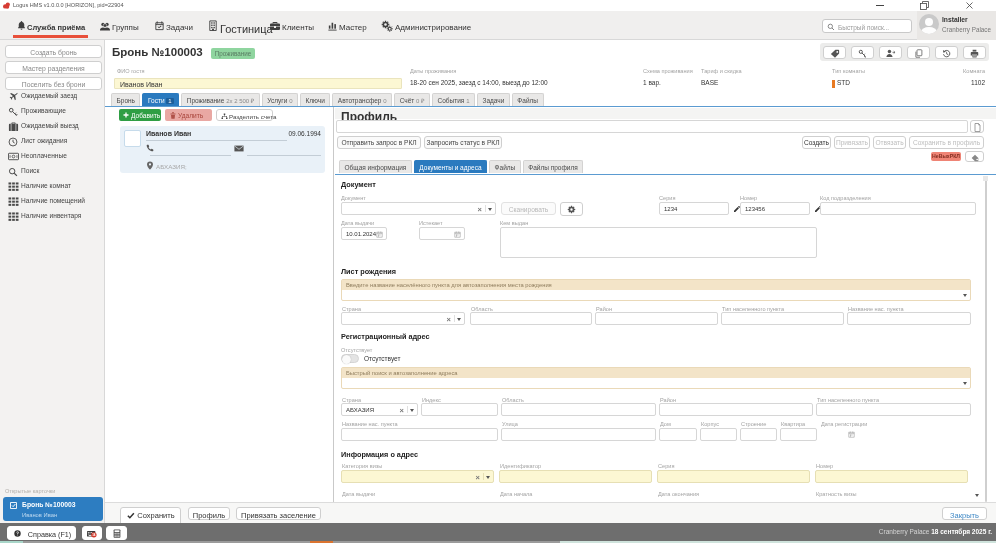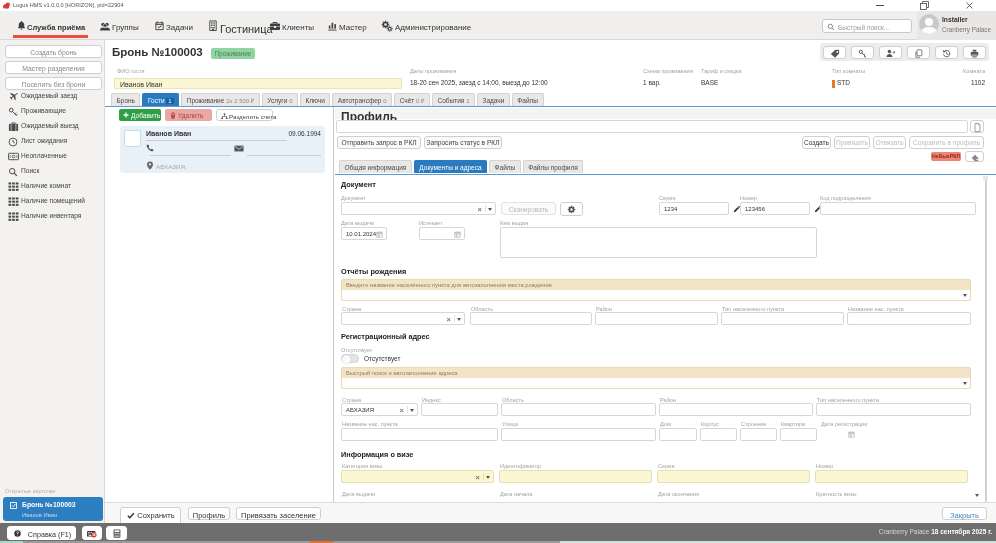--- a/index.html
+++ b/index.html
@@ -471,21 +471,21 @@
       <svg class="cal" width="7" height="7" viewBox="0 0 24 24">
         <g fill="none" stroke="#999" stroke-width="2">
           <rect x="3" y="4" width="18" height="17"></rect>
           <path d="M3 9h18M8 2v4M16 2v4"></path>
         </g>
         <path fill="#999" d="M7 12h3v3H7zM12 12h3v3h-3zM7 16h3v3H7z"></path>
       </svg>
     </div>
   <div class="lbl" style="left:165px;top:113px;">Кем выдан</div>
   <div class="inp" style="left:165px;top:120px;width:317px;height:31px;"></div>
-  <div class="sech" style="left:6px;top:160px;">Отчёты рождения</div>
+  <div class="sech" style="left:6px;top:160px;">Лист рождения</div>
   <div class="peach" style="left:6px;top:172px;width:630px;height:22px;">
     <div class="pl">Введите название населённого пункта для автозаполнения места рождения</div>
     <div class="combo-a" style="top:14px;"></div>
   </div>
   <div class="lbl" style="left:7px;top:199px;">Страна</div>
   <div class="inp" style="left:6px;top:205px;width:124px;">
       <span class="combo-x" style="right:13px;">×</span>
       <div class="combo-sep"></div>
       <div class="combo-a"></div>
     </div>
@@ -537,21 +537,21 @@
   <div class="lbl" style="left:486px;top:314px;">Дата регистрации</div>
   <div class="inp" style="left:485px;top:321px;width:38px;border:none;">
       <svg class="cal" style="right:3px;" width="7" height="7" viewBox="0 0 24 24">
         <g fill="none" stroke="#999" stroke-width="2">
           <rect x="3" y="4" width="18" height="17"></rect>
           <path d="M3 9h18M8 2v4M16 2v4"></path>
         </g>
         <path fill="#999" d="M7 12h3v3H7zM12 12h3v3h-3zM7 16h3v3H7z"></path>
       </svg>
     </div>
-  <div class="sech" style="left:6px;top:343px;">Информация о визе</div>
+  <div class="sech" style="left:6px;top:343px;">Информация о адрес</div>
   <div class="lbl" style="left:7px;top:356px;">Категория визы</div>
   <div class="inp ylw" style="left:6px;top:363px;width:153px;">
       <span class="combo-x" style="right:13px;">×</span>
       <div class="combo-sep" style="background:#e6dfb4;"></div>
       <div class="combo-a"></div>
     </div>
   <div class="lbl" style="left:165px;top:356px;">Идентификатор</div>
   <div class="inp ylw" style="left:164px;top:363px;width:153px;"></div>
   <div class="lbl" style="left:323px;top:356px;">Серия</div>
   <div class="inp ylw" style="left:322px;top:363px;width:153px;"></div>

